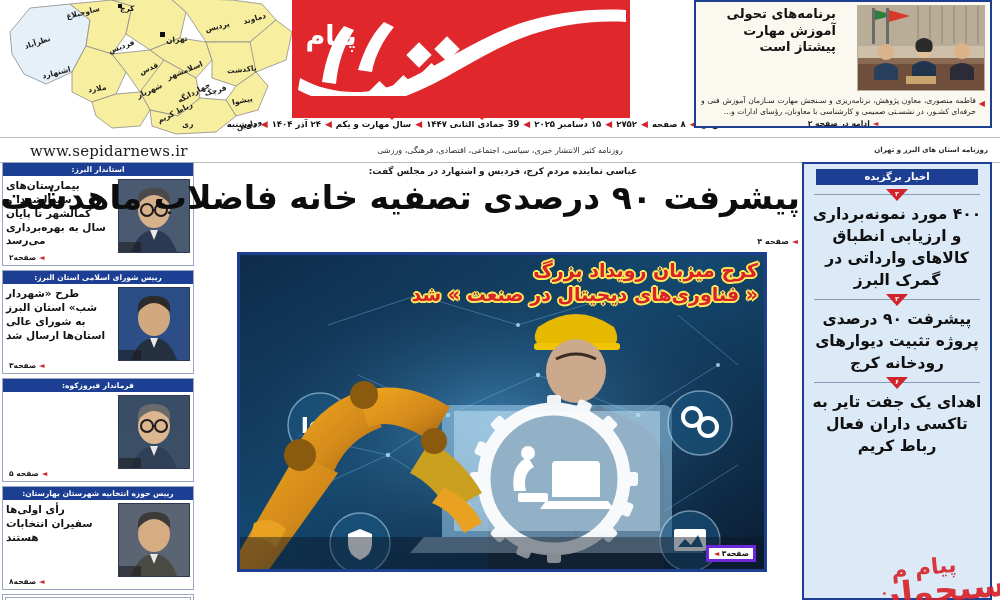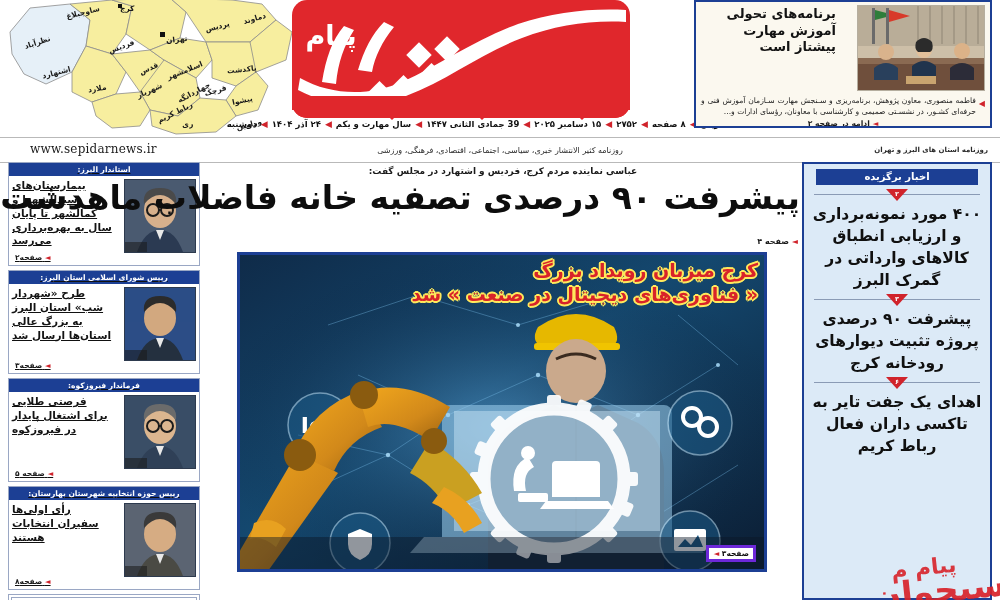--- a/index.html
+++ b/index.html
@@ -15,26 +15,26 @@
   
   .masthead{position:absolute;left:0;top:0;width:1000px;height:136px;background:#fff;}
   .map-area{position:absolute;left:0;top:0;width:300px;height:135px;overflow:hidden;}
   .map-svg{position:absolute;left:0;top:-2px;}
   .map-label{
     position:absolute;font-size:7.5px;font-weight:bold;color:#1a1a1a;
     white-space:nowrap;transform-origin:center;
   }
   .site-url{
     position:absolute;left:30px;top:140px;font-family:"DejaVu Serif","Liberation Serif",serif;
-    font-size:12px;letter-spacing:.2px;color:#1b1b1b;direction:ltr;
+    font-size:15px;letter-spacing:.2px;color:#1b1b1b;direction:ltr;
   }
 
   .logo-block{
     position:absolute;left:292px;top:0;width:338px;height:118px;
-    background:#e0272c;overflow:hidden;border-radius:15px;
+    background:#e0272c;overflow:hidden;
   }
   .logo-block:after{
     content:"";position:absolute;left:-12px;bottom:-14px;width:362px;height:22px;
     background:#e0272c;
   }
   .logo-swoosh{position:absolute;left:0;top:0;}
   .logo-payam{
     position:absolute;left:12px;top:22px;width:54px;text-align:center;
     color:#fff;font-size:27px;font-weight:bold;line-height:1.05;
     font-family:"DejaVu Sans","Liberation Sans",sans-serif;
@@ -83,21 +83,21 @@
   }
   .strip-center{
     position:absolute;left:0;right:0;text-align:center;font-size:8px;color:#2a2a2a;
   }
   .strip-right{position:absolute;right:12px;font-size:7px;font-weight:bold;color:#2a2a2a;}
 
   
   .content{position:absolute;left:0;top:162px;width:1000px;height:438px;}
 
   
-  .leftrail{position:absolute;left:8px;top:0;width:192px;height:328px;text-decoration:underline;}
+  .leftrail{position:absolute;left:2px;top:0;width:192px;height:328px;}
   .lcard{
     border:1px solid #9aa7c4;background:#fff;box-sizing:border-box;
     margin-bottom:4px;padding:0 0 2px 0;position:relative;
   }
   .lcard-kicker{
     background:#1c3f94;color:#fff;font-size:7.5px;font-weight:bold;
     text-align:center;padding:2px 3px;letter-spacing:0;
   }
   .lcard-row{display:flex;flex-direction:row;gap:11px;padding:3px 3px 0 3px;}
   .lcard-photo{
@@ -366,42 +366,41 @@
           <div class="lcard-row">
             <div class="lcard-photo"><svg width="70" height="72" viewBox="0 0 70 72">
                 <rect width="70" height="72" fill="#2c4d86"></rect>
                 <rect x="0" y="0" width="70" height="34" fill="#2c4d86" opacity=".8"></rect>
                 <ellipse cx="35" cy="30" rx="16" ry="18" fill="#d2a87f"></ellipse>
                 <path d="M19 24 q16 -18 32 0 q2 -16 -16 -16 q-18 0 -16 16z" fill="#2b2b2b"></path>
                 <path d="M12 72 q8 -22 23 -22 q15 0 23 22z" fill="#24303f"></path>
                 <path d="M31 50 l4 10 l4 -10z" fill="#e8e8e8"></path>
                 <rect x="0" y="62" width="22" height="10" fill="#1a1a1a" opacity=".55"></rect>
               </svg></div>
-            <div class="lcard-title">طرح «شهردار شب» استان البرز به بزرگ عالی استان‌ها ارسال شد</div>
+            <div class="lcard-title">طرح «شهردار شب» استان البرز به شورای عالی استان‌ها ارسال شد</div>
           </div>
           <div class="lcard-page"><span class="bullet">◄</span> <span>صفحه۳</span></div>
         </div>
         <div class="lcard">
           <div class="lcard-kicker">فرماندار فیروزکوه:</div>
           <div class="lcard-row">
             <div class="lcard-photo"><svg width="70" height="72" viewBox="0 0 70 72">
                 <rect width="70" height="72" fill="#3a4e66"></rect>
                 <rect x="0" y="0" width="70" height="34" fill="#3a4e66" opacity=".8"></rect>
                 <ellipse cx="35" cy="30" rx="16" ry="18" fill="#dcb68f"></ellipse>
                 <path d="M19 24 q16 -18 32 0 q2 -16 -16 -16 q-18 0 -16 16z" fill="#6b6b6b"></path>
                 <g fill="none" stroke="#1b1b1b" stroke-width="2">
                   <circle cx="28" cy="30" r="6"></circle>
                   <circle cx="42" cy="30" r="6"></circle>
                   <line x1="34" y1="30" x2="36" y2="30"></line>
                 </g>
                 <path d="M12 72 q8 -22 23 -22 q15 0 23 22z" fill="#2f4057"></path>
                 <path d="M31 50 l4 10 l4 -10z" fill="#e8e8e8"></path>
                 <rect x="0" y="62" width="22" height="10" fill="#1a1a1a" opacity=".55"></rect>
               </svg></div>
-            <div class="lcard-title">فرصتی طلایی برای اشتغال پایدار در فیروزکوه</div>
           </div>
           <div class="lcard-page"><span class="bullet">◄</span> <span>صفحه ۵</span></div>
         </div>
         <div class="lcard">
           <div class="lcard-kicker">رییس حوزه انتخابیه شهرستان بهارستان:</div>
           <div class="lcard-row">
             <div class="lcard-photo"><svg width="70" height="72" viewBox="0 0 70 72">
                 <rect width="70" height="72" fill="#5b6472"></rect>
                 <rect x="0" y="0" width="70" height="34" fill="#5b6472" opacity=".8"></rect>
                 <ellipse cx="35" cy="30" rx="16" ry="18" fill="#d6ac83"></ellipse>

